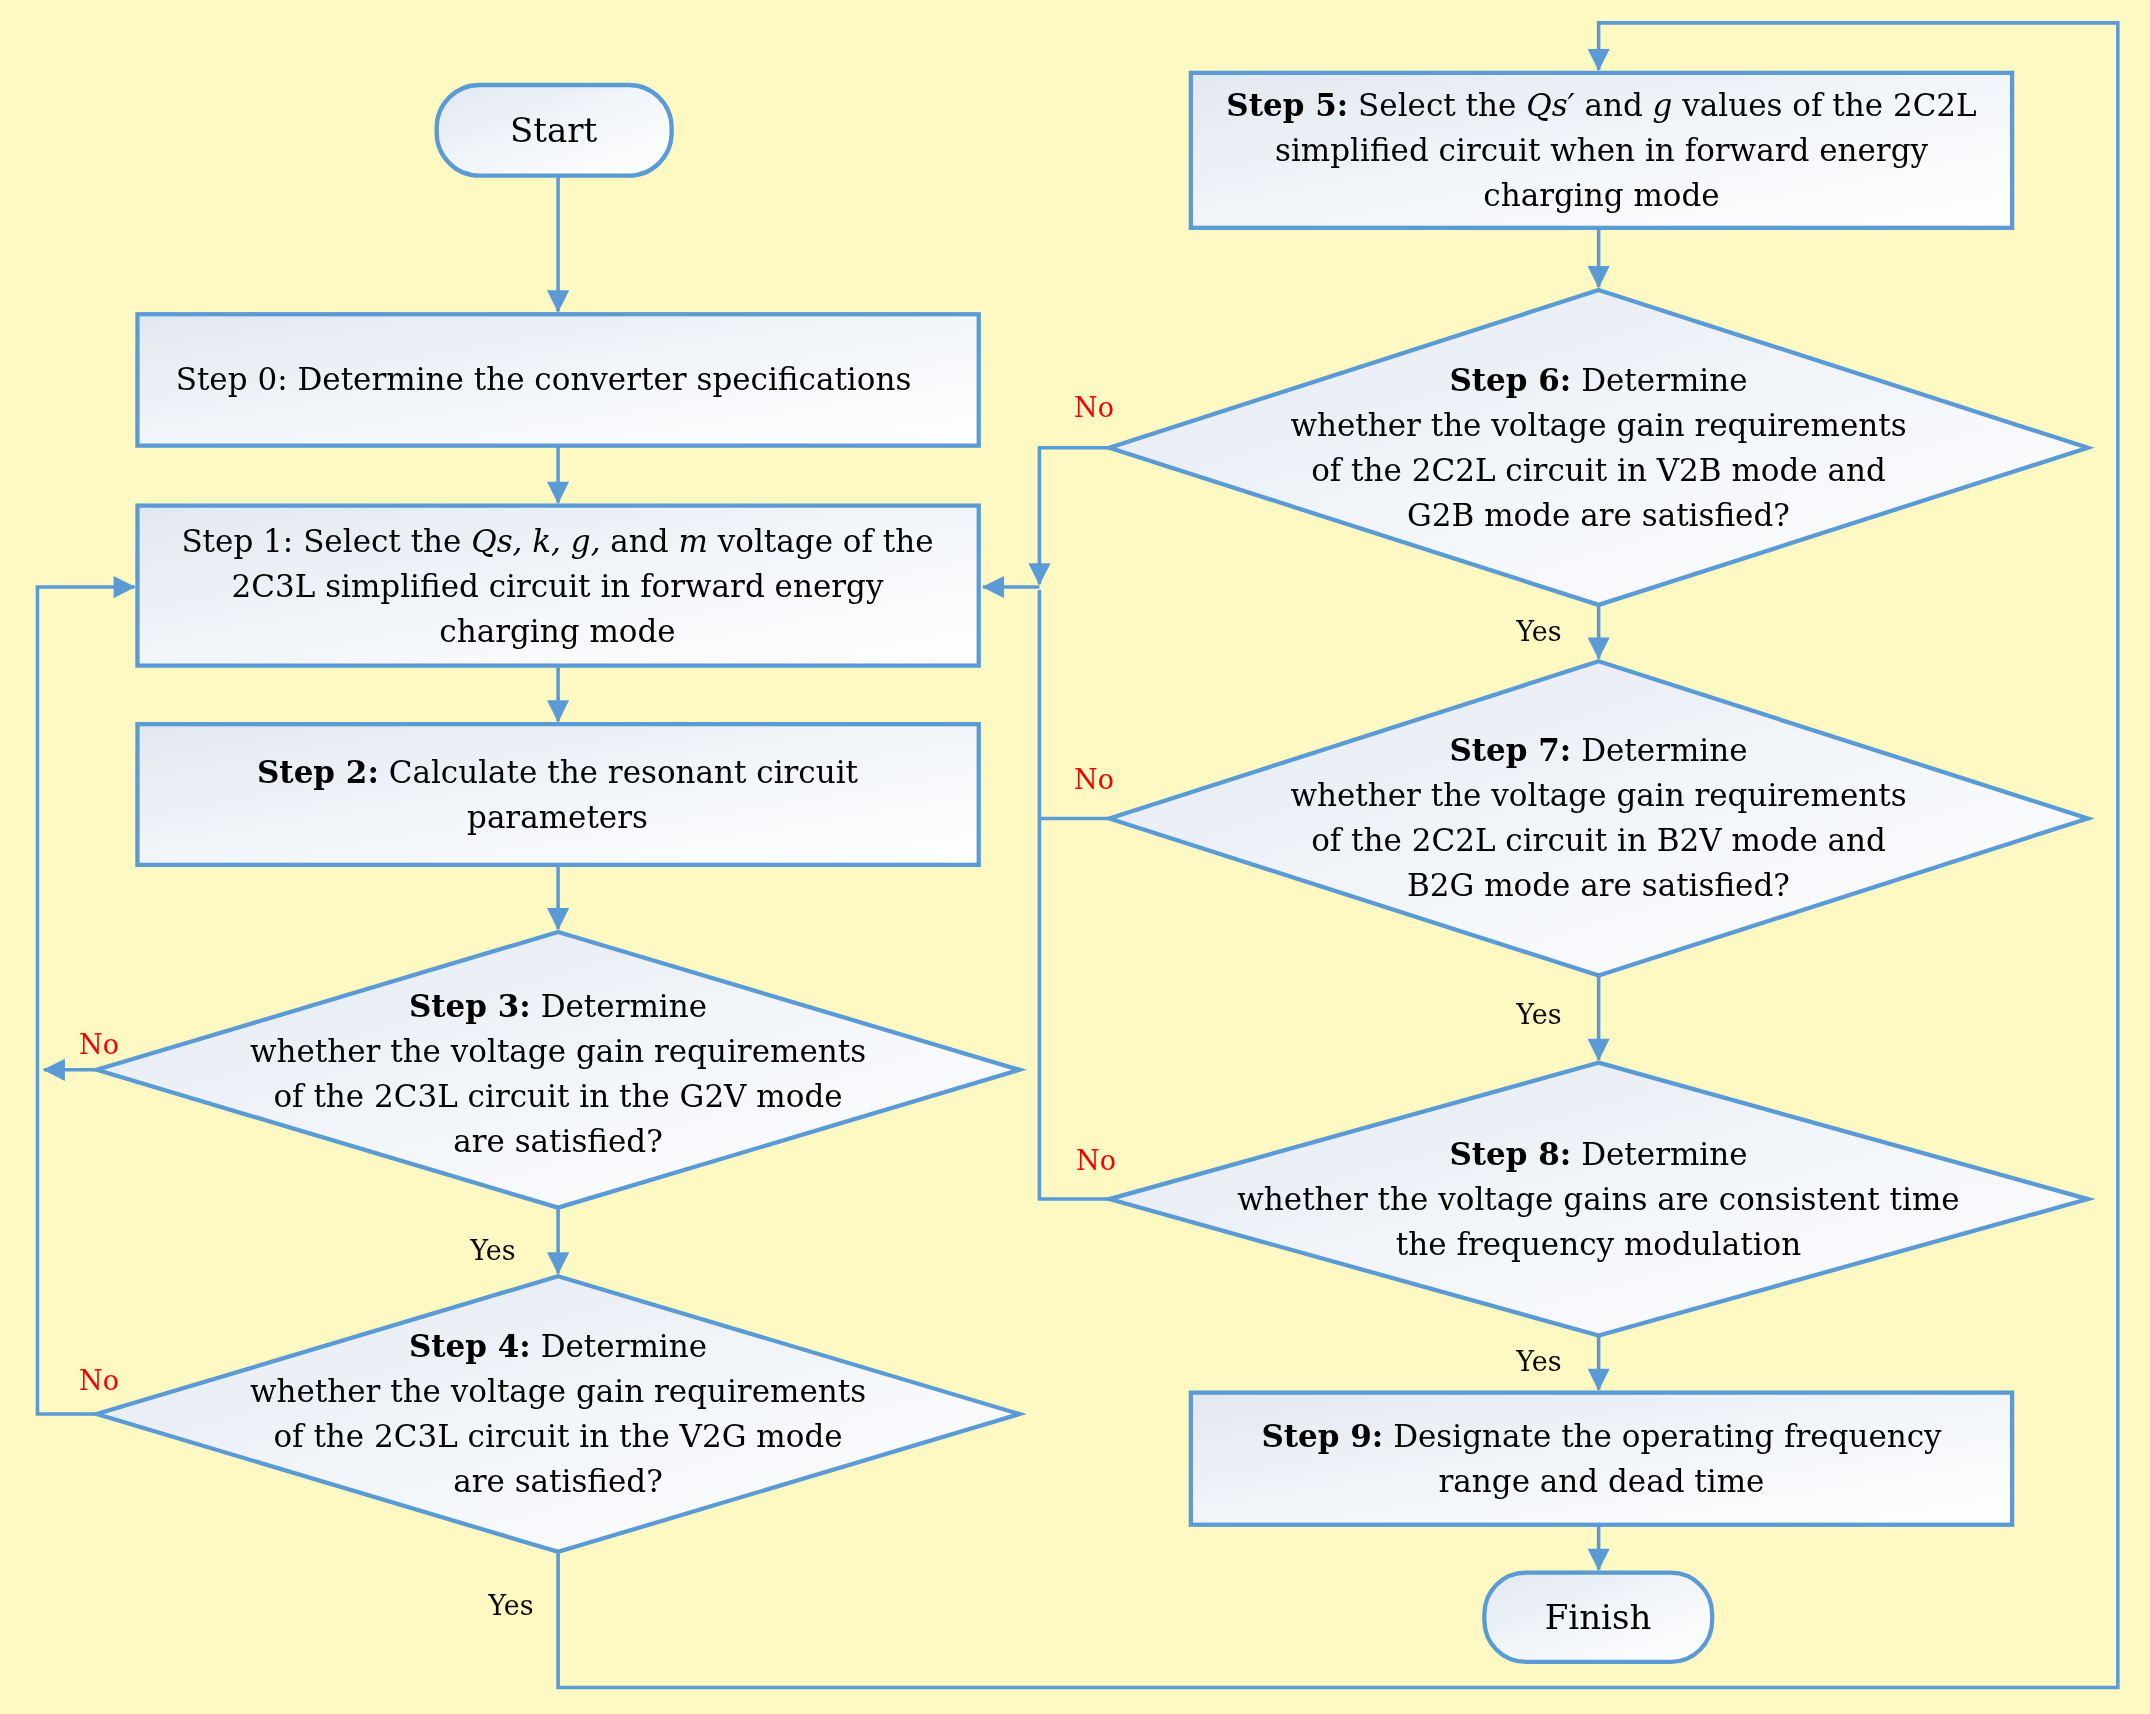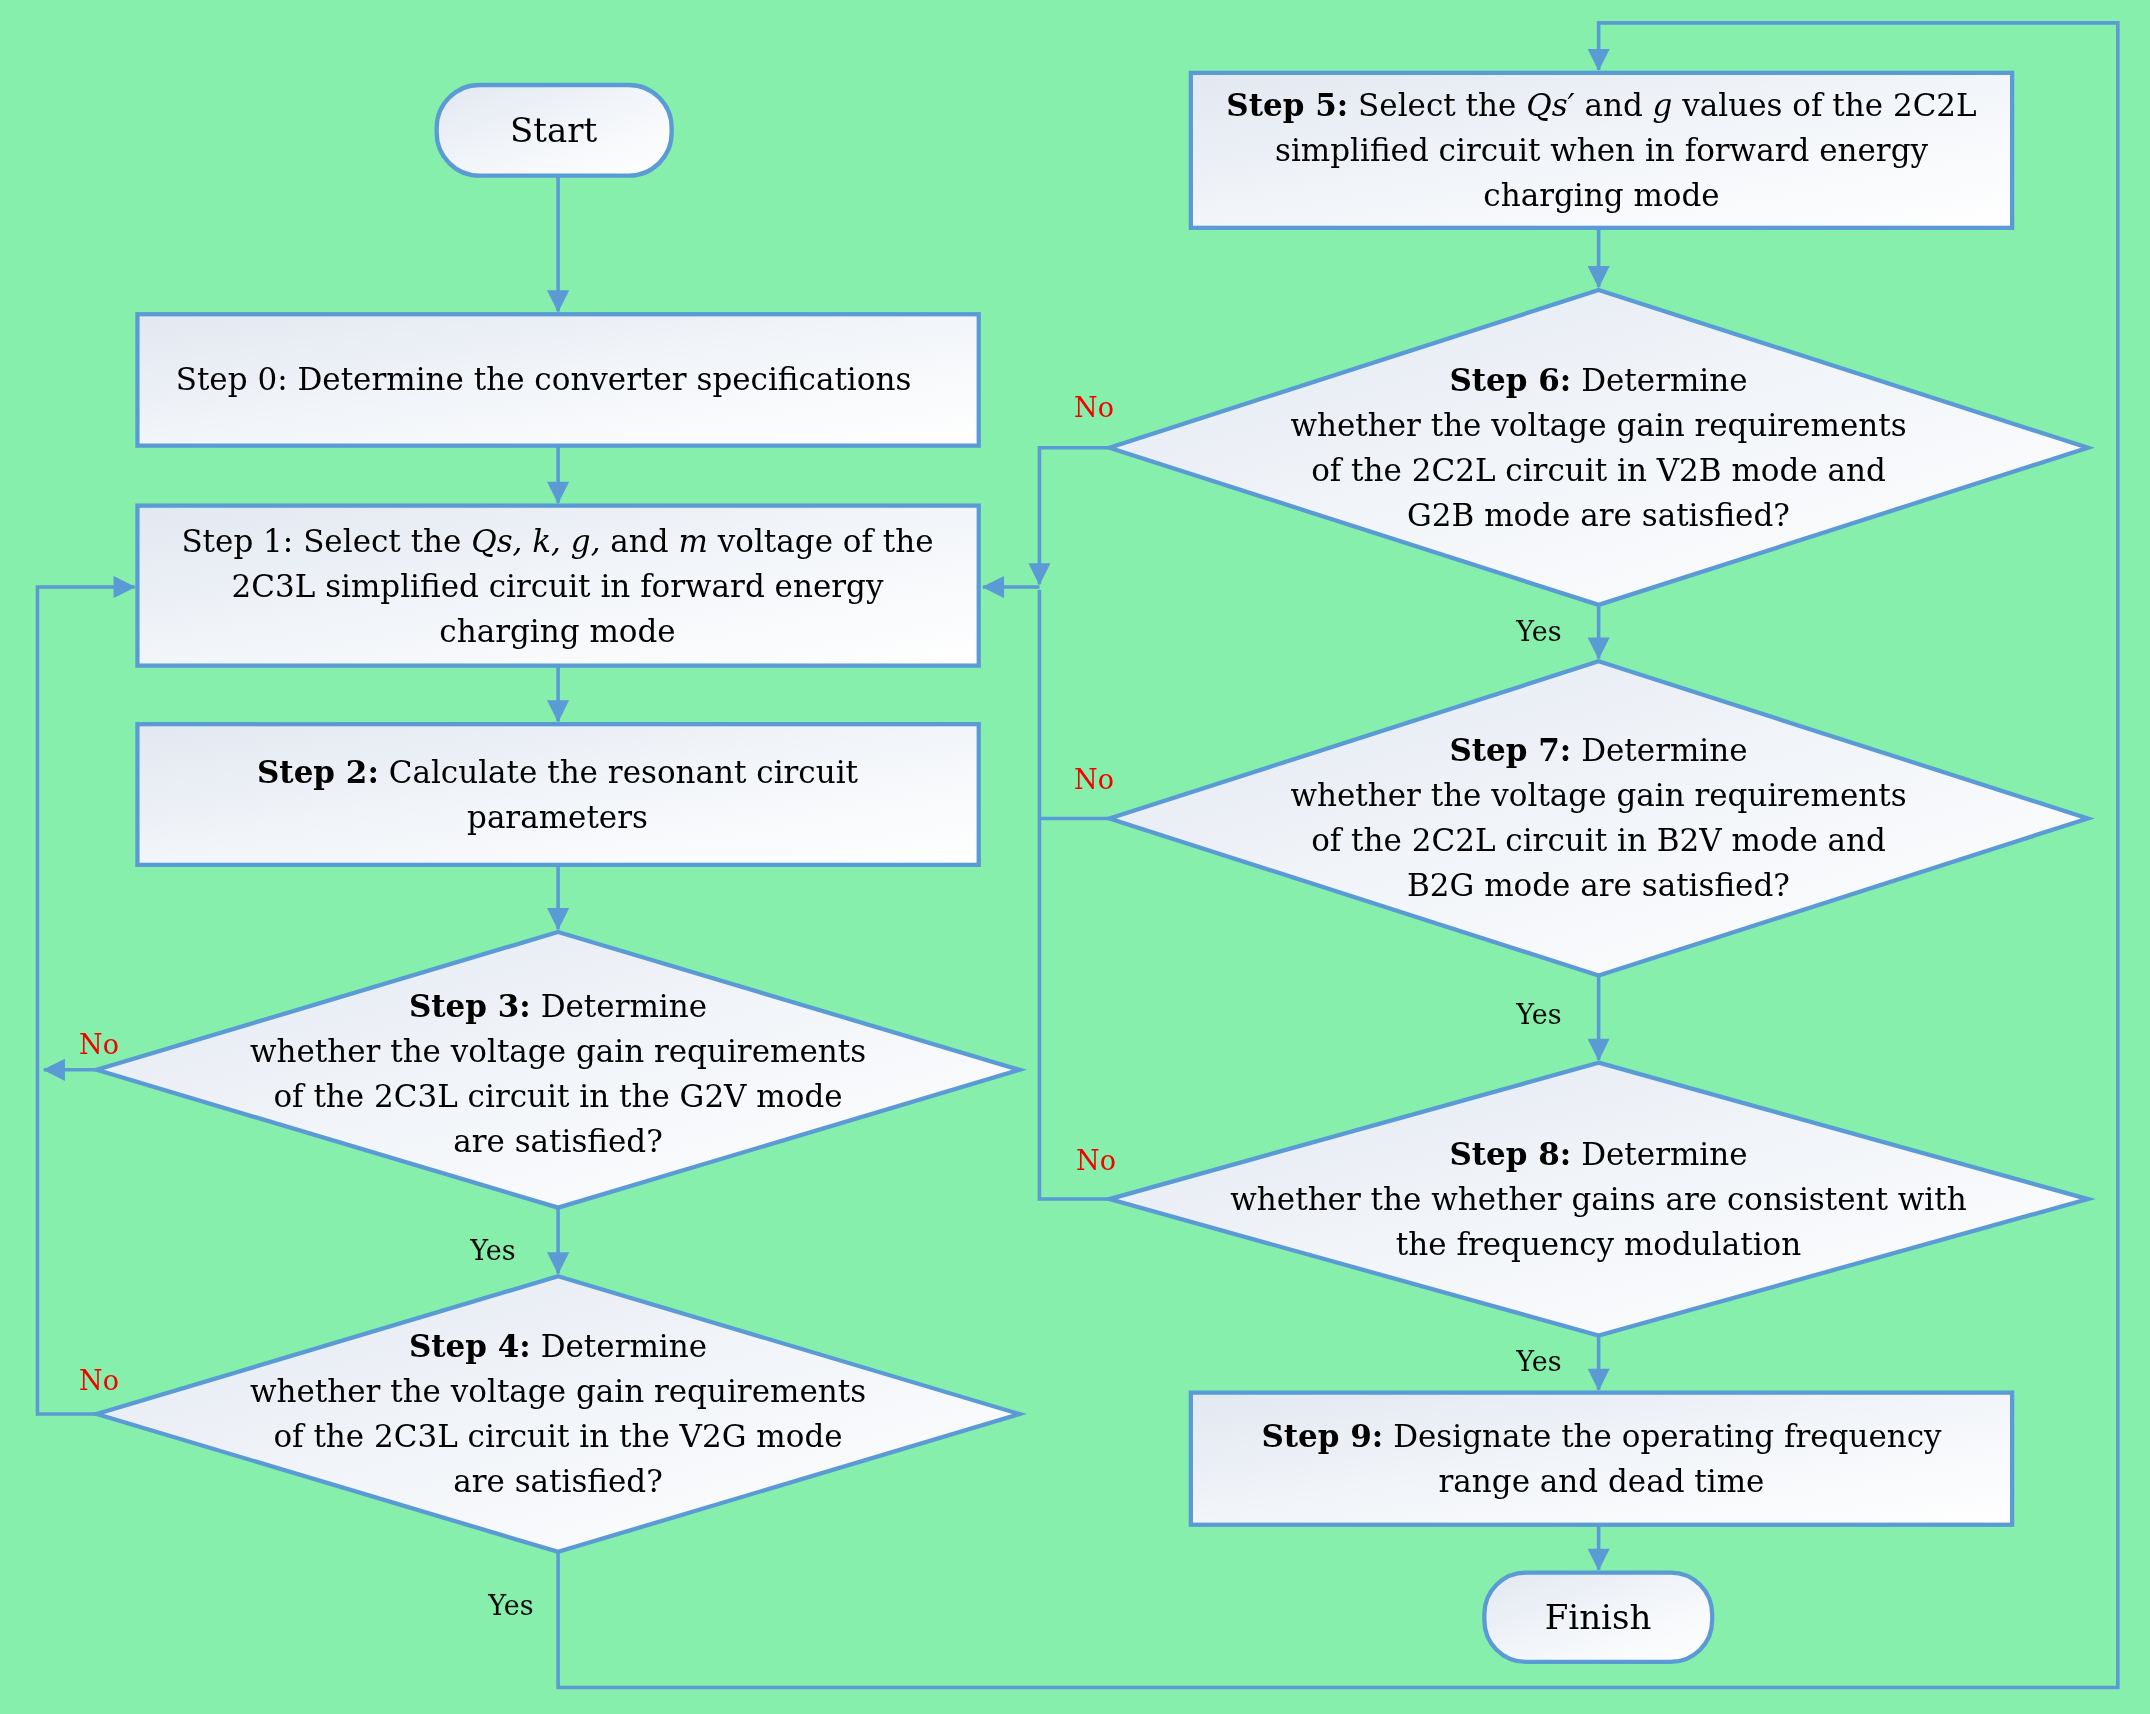--- a/index.html
+++ b/index.html
@@ -1,19 +1,19 @@
 <!DOCTYPE html>
 <html style="font-size:11.4px"><head>
 <meta charset="utf-8">
 <style>
   html,body{margin:0;padding:0;background:#ffffff;}
   #canvas{
     position:relative;
     width:2151px;height:1714px;
-    background:#86efac;
+    background:#fef9c3;
     font-family:"DejaVu Serif","Liberation Serif",serif;
     color:#000;
     overflow:hidden;
   }
   #wires{position:absolute;left:0;top:0;width:2151px;height:1714px;}
   .node-text{
     position:absolute;
     display:flex;flex-direction:column;justify-content:center;align-items:center;
     text-align:center;
     font-size:31px;line-height:45px;
@@ -151,21 +151,21 @@
 
   <div class="node-text" style="left:1188px;top:661px;width:821px;height:314px;">
     <div class="ln"><span class="pre-b">Step 7:</span><span> Determine</span></div>
     <div class="ln">whether the voltage gain requirements</div>
     <div class="ln">of the 2C2L circuit in B2V mode and</div>
     <div class="ln">B2G mode are satisfied?</div>
   </div>
 
   <div class="node-text" style="left:1188px;top:1063px;width:821px;height:273px;">
     <div class="ln"><span class="pre-b">Step 8:</span><span> Determine</span></div>
-    <div class="ln">whether the whether gains are consistent with</div>
+    <div class="ln">whether the voltage gains are consistent time</div>
     <div class="ln">the frequency modulation</div>
   </div>
 
   <div class="node-text" style="left:1205px;top:1393px;width:793px;height:132px;">
     <div class="ln"><span class="pre-b">Step 9:</span><span> Designate the operating frequency</span></div>
     <div class="ln">range and dead time</div>
   </div>
 
   <div class="node-text terminal" style="left:1484px;top:1573px;width:228px;height:89px;">
     <div class="ln">Finish</div>

